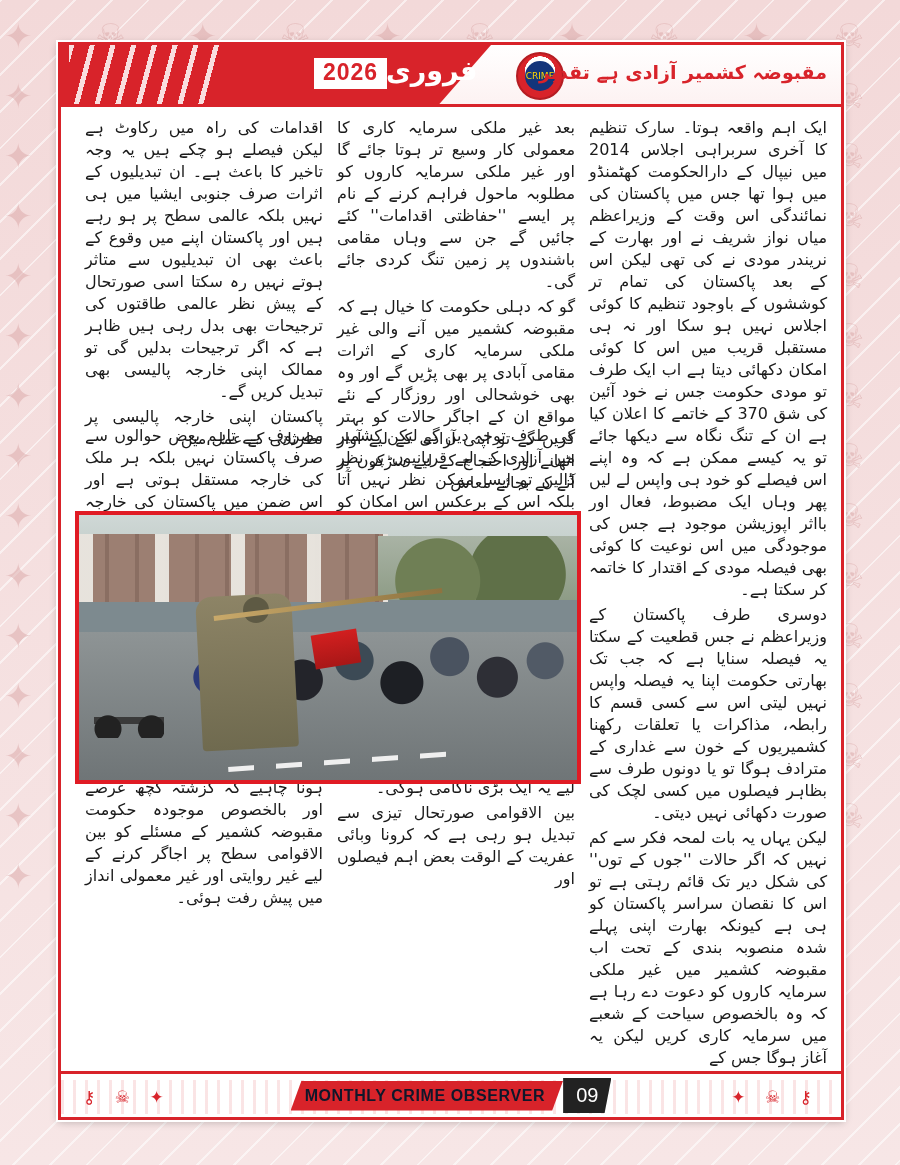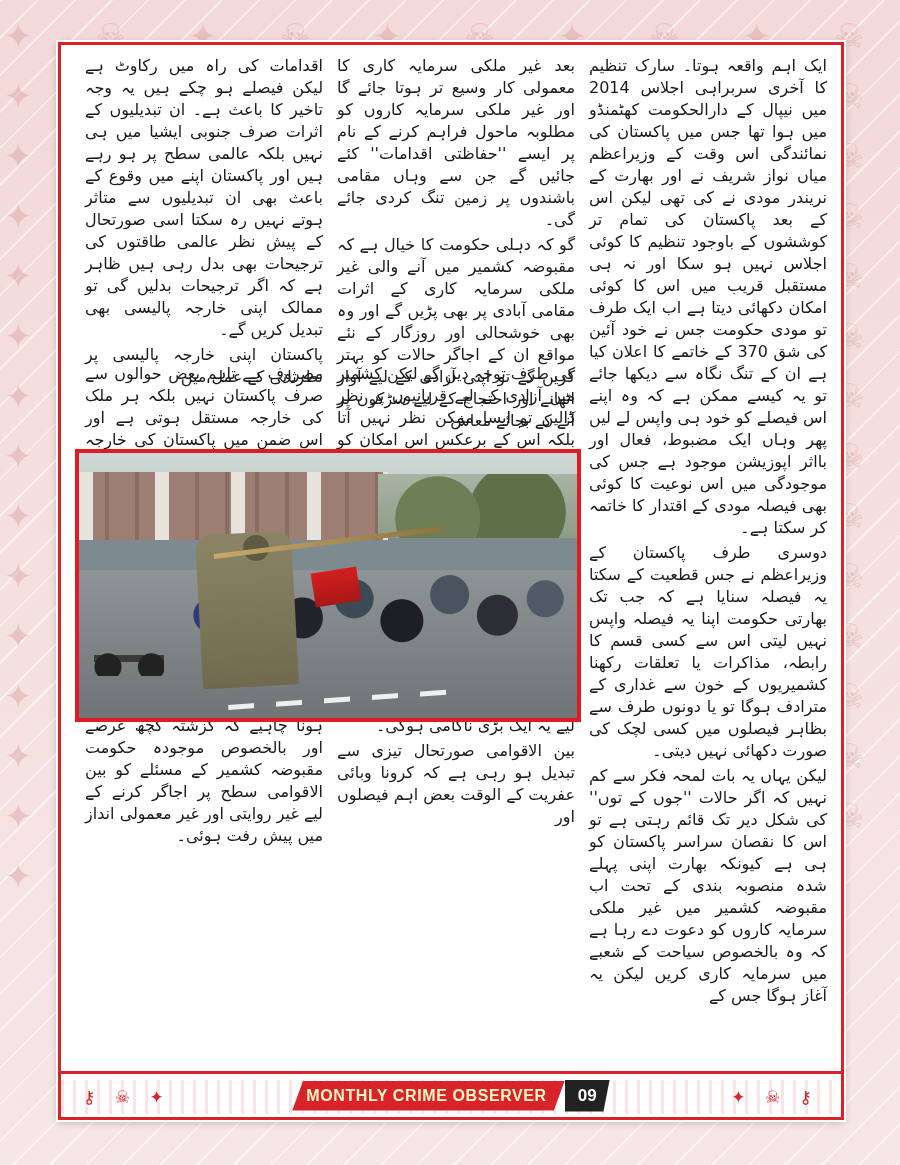--- a/index.html
+++ b/index.html
@@ -183,51 +183,61 @@
     background: #ffffff;
     border-top: 3px solid #d8232a;
     display:flex; align-items:center; justify-content:center;
   }
   .footer-band {
     position:absolute; left:0; top:6px; width:100%; height: 34px;
     background: repeating-linear-gradient(90deg, rgba(216,35,42,0.12) 0 3px, rgba(216,35,42,0) 3px 12px);
   }
   .footer-title {
     position: relative;
-    background:#d8232a; color:#fef9c3;
+    background:#d8232a; color:#0f172a;
     font-family:"Liberation Sans", sans-serif;
     font-weight:bold; font-size: 16px; letter-spacing: 0.6px;
     padding: 6px 18px 6px 14px;
     clip-path: polygon(4% 0, 100% 0, 96% 100%, 0 100%);
   }
   .footer-page {
     position: relative;
     background:#222; color:#fff;
     font-family:"Liberation Sans", sans-serif;
-    font-weight:bold; font-size: 17px;
+    font-weight:normal; font-size: 20px;
     padding: 6px 13px;
     clip-path: polygon(0 0, 100% 0, 86% 100%, 0 100%);
   }
   .footer-icons {
     position:absolute; color:#d8232a; font-size: 17px; letter-spacing: 7px;
   }
   .fi-left  { left: 22px; top: 13px; }
   .fi-right { right: 22px; top: 13px; }
 </style>
 </head>
 <body>
 
 <div class="page-bg">
   <div class="bg-glyphs">
     ✦ ☠ ✦ ☠ ✦ ☠ ✦ ☠ ✦ ☠ ✦ ☠ ✦ ☠ ✦ ☠ ✦ ☠ ✦ ☠ ✦ ☠ ✦ ☠ ✦ ☠ ✦ ☠ ✦ ☠ ✦ ☠ ✦ ☠ ✦ ☠ ✦ ☠ ✦ ☠ ✦ ☠ ✦ ☠ ✦ ☠ ✦ ☠ ✦ ☠ ✦ ☠ ✦ ☠ ✦ ☠ ✦ ☠ ✦ ☠ ✦ ☠ ✦ ☠ ✦ ☠ ✦ ☠ ✦ ☠ ✦ ☠ ✦ ☠ ✦ ☠ ✦ ☠ ✦ ☠ ✦ ☠ ✦ ☠ ✦ ☠ ✦ ☠ ✦ ☠ ✦ ☠ ✦ ☠ ✦ ☠ ✦ ☠ ✦ ☠ ✦ ☠ ✦ ☠ ✦ ☠ ✦ ☠ ✦ ☠ ✦ ☠ ✦ ☠ ✦ ☠ ✦ ☠ ✦ ☠ ✦ ☠ ✦ ☠ ✦ ☠ ✦ ☠ ✦ ☠ ✦ ☠ ✦ ☠ ✦ ☠ ✦ ☠ ✦ ☠ ✦ ☠
   </div>
 </div>
 
 <div class="sheet">
 
+  <div class="masthead">
+    <div class="mast-red"></div>
+    <div class="mast-stripes"></div>
+    <div class="mast-year">2026</div>
+    <div class="mast-month">فروری</div>
+    <div class="mast-logo">
+      <div class="inner">CRIME</div>
+    </div>
+    <div class="mast-head-ur">مقبوضہ کشمیر آزادی ہے تقدیر</div>
+  </div>
 
   <div class="content">
     <div class="cols">
 
       <div class="col">
         <div class="txt">
           <p>ایک اہم واقعہ ہوتا۔ سارک تنظیم کا آخری سربراہی اجلاس 2014 میں نیپال کے دارالحکومت کھٹمنڈو میں ہوا تھا جس میں پاکستان کی نمائندگی اس وقت کے وزیراعظم میاں نواز شریف نے اور بھارت کے نریندر مودی نے کی تھی لیکن اس کے بعد پاکستان کی تمام تر کوششوں کے باوجود تنظیم کا کوئی اجلاس نہیں ہو سکا اور نہ ہی مستقبل قریب میں اس کا کوئی امکان دکھائی دیتا ہے اب ایک طرف تو مودی حکومت جس نے خود آئین کی شق 370 کے خاتمے کا اعلان کیا ہے ان کے تنگ نگاہ سے دیکھا جائے تو یہ کیسے ممکن ہے کہ وہ اپنے اس فیصلے کو خود ہی واپس لے لیں پھر وہاں ایک مضبوط، فعال اور بااثر اپوزیشن موجود ہے جس کی موجودگی میں اس نوعیت کا کوئی بھی فیصلہ مودی کے اقتدار کا خاتمہ کر سکتا ہے۔</p>
           <p>دوسری طرف پاکستان کے وزیراعظم نے جس قطعیت کے سکتا یہ فیصلہ سنایا ہے کہ جب تک بھارتی حکومت اپنا یہ فیصلہ واپس نہیں لیتی اس سے کسی قسم کا رابطہ، مذاکرات یا تعلقات رکھنا کشمیریوں کے خون سے غداری کے مترادف ہوگا تو یا دونوں طرف سے بظاہر فیصلوں میں کسی لچک کی صورت دکھائی نہیں دیتی۔</p>
           <p>لیکن یہاں یہ بات لمحہ فکر سے کم نہیں کہ اگر حالات ''جوں کے توں'' کی شکل دیر تک قائم رہتی ہے تو اس کا نقصان سراسر پاکستان کو ہی ہے کیونکہ بھارت اپنی پہلے شدہ منصوبہ بندی کے تحت اب مقبوضہ کشمیر میں غیر ملکی سرمایہ کاروں کو دعوت دے رہا ہے کہ وہ بالخصوص سیاحت کے شعبے میں سرمایہ کاری کریں لیکن یہ آغاز ہوگا جس کے</p>
         </div>

